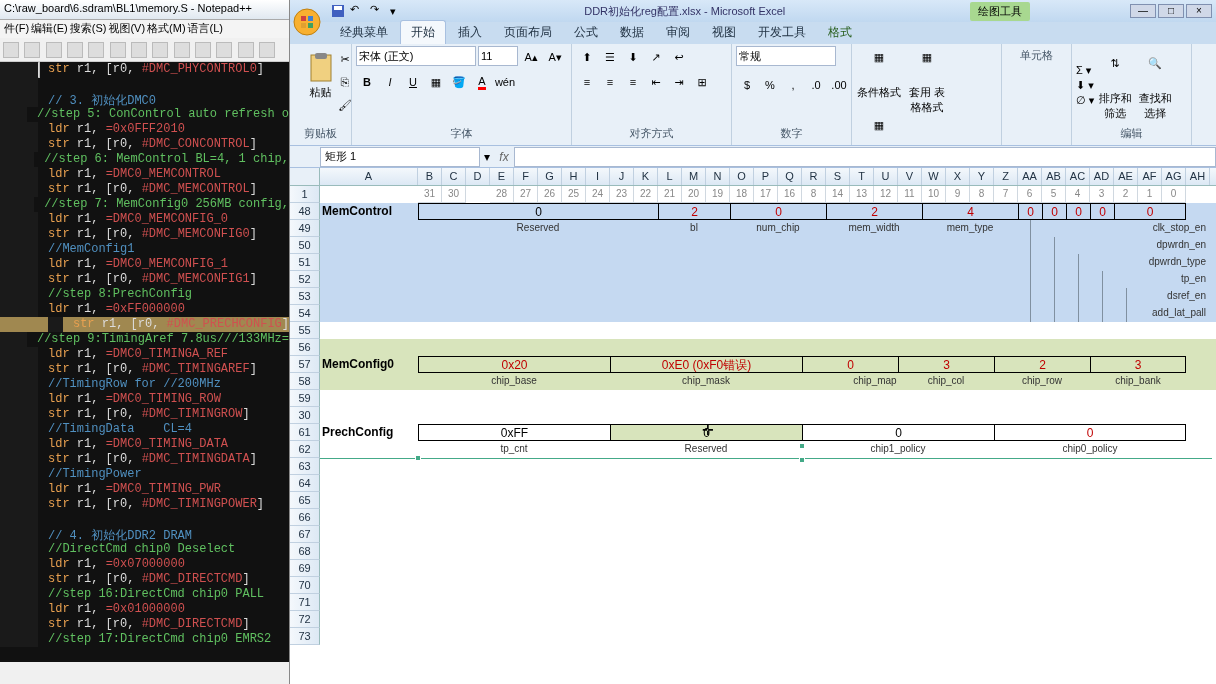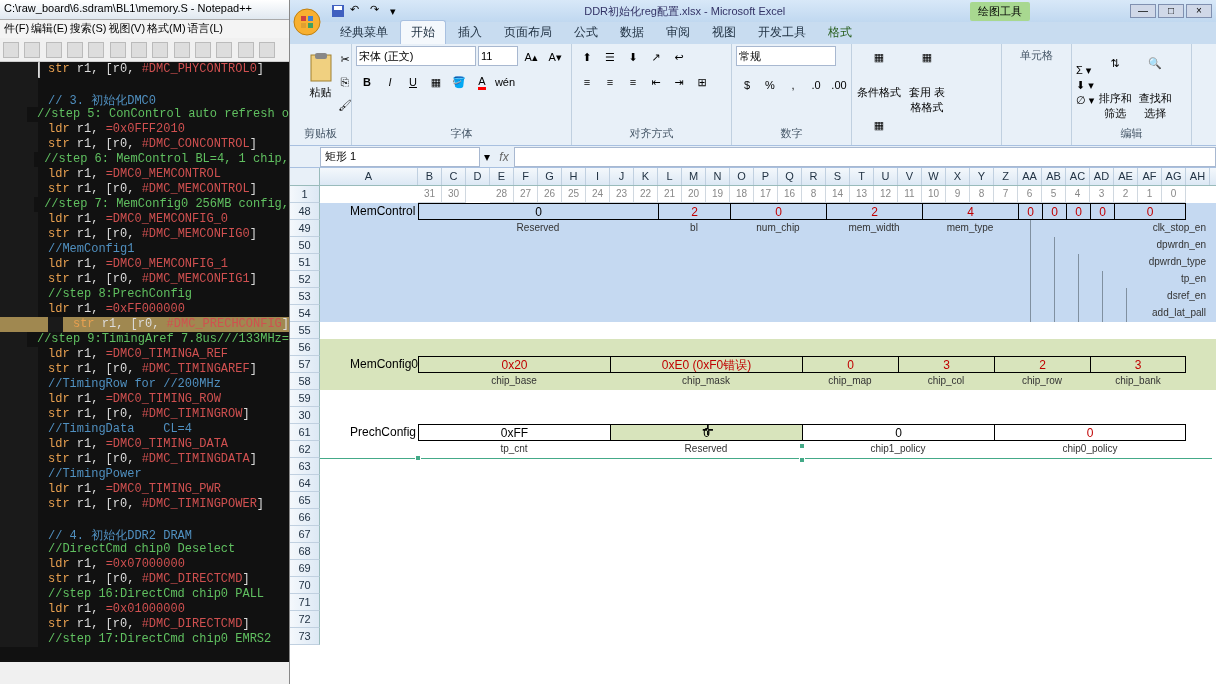--- a/index.html
+++ b/index.html
@@ -65,21 +65,21 @@
 .corner { width: 30px; border-right: 1px solid #9bb; background: #e8f0f8; }
 .col-h { border-right: 1px solid #c0d0e0; text-align: center; font-size: 11px; line-height: 17px; color: #234; }
 .col-h.A { width: 98px; }
 .col-h.narrow { width: 24px; }
 .grid-body { display: flex; }
 .row-headers { width: 30px; background: linear-gradient(90deg,#f4f8fc,#dce8f4); }
 .row-h { height: 17px; border-bottom: 1px solid #c0d0e0; border-right: 1px solid #9bb; text-align: center; font-size: 11px; line-height: 16px; color: #234; }
 .cells { flex: 1; position: relative; }
 .guide-row { position: absolute; left: 0; right: 0; height: 17px; }
 .guide-cell { position: absolute; top: 0; height: 17px; border-right: 1px solid #d0d8e0; border-bottom: 1px solid #d0d8e0; font-size: 10px; text-align: center; line-height: 16px; }
-.reg-label { position: absolute; left: 0; width: 98px; font-weight: normal; padding-left: 2px; line-height: 17px; margin-left: 28px; }
+.reg-label { position: absolute; left: 0; width: 98px; font-weight: bold; padding-left: 2px; line-height: 17px; }
 .reg-cell { position: absolute; top: 0; height: 17px; border-left: 1px solid #000; border-top: 1px solid #000; border-bottom: 1px solid #000; text-align: center; line-height: 16px; }
 .reg-cell.last { border-right: 1px solid #000; }
 .reg-cell.red { color: #c00000; }
 .reg-sub { position: absolute; height: 17px; text-align: center; font-size: 10px; line-height: 16px; color: #333; }
 .bg-blue { background: #c5d9f1; }
 .bg-green { background: #d8e4bc; }
 .pipe { border-left: 1px solid #8090a0; }
 
 .selection-handle { position: absolute; width: 6px; height: 6px; background: #4a8; border: 1px solid #fff; }
 .cursor-cross { position: absolute; font-size: 14px; color: #000; width: 14px; height: 14px; }
@@ -446,21 +446,21 @@
           <div class="pipe" style="position: absolute; left: 758px; top: 119px; height: 17px; width: 1px;"></div>
           <div class="pipe" style="position: absolute; left: 782px; top: 119px; height: 17px; width: 1px;"></div>
           <div class="pipe" style="position: absolute; left: 806px; top: 119px; height: 17px; width: 1px;"></div>
           <div class="bg-green" style="position: absolute; left: 0px; right: 0px; top: 153px; height: 51px;"></div>
           <div class="reg-label" style="top: 170px;">MemConfig0</div>
           <div class="reg-cell red" style="left: 98px; width: 192px; top: 170px;">0x20</div>
           <div class="reg-sub" style="left: 98px; width: 192px; top: 187px;">chip_base</div>
           <div class="reg-cell red" style="left: 290px; width: 192px; top: 170px;">0xE0 (0xF0错误)</div>
           <div class="reg-sub" style="left: 290px; width: 192px; top: 187px;">chip_mask</div>
           <div class="reg-cell red" style="left: 482px; width: 96px; top: 170px;">0</div>
-          <div class="reg-sub" style="left: 482px; width: 96px; top: 187px;">chip_map</div>
+          <div class="reg-sub" style="left: 507px; width: 96px; top: 187px;">chip_map</div>
           <div class="reg-cell red" style="left: 578px; width: 96px; top: 170px;">3</div>
           <div class="reg-sub" style="left: 578px; width: 96px; top: 187px;">chip_col</div>
           <div class="reg-cell red" style="left: 674px; width: 96px; top: 170px;">2</div>
           <div class="reg-sub" style="left: 674px; width: 96px; top: 187px;">chip_row</div>
           <div class="reg-cell red last" style="left: 770px; width: 96px; top: 170px;">3</div>
           <div class="reg-sub" style="left: 770px; width: 96px; top: 187px;">chip_bank</div>
           <div class="reg-label" style="top: 238px;">PrechConfig</div>
           <div class="reg-cell" style="left: 98px; width: 192px; top: 238px;">0xFF</div>
           <div class="reg-sub" style="left: 98px; width: 192px; top: 255px;">tp_cnt</div>
           <div class="reg-cell bg-green" style="left: 290px; width: 192px; top: 238px;">0</div>

